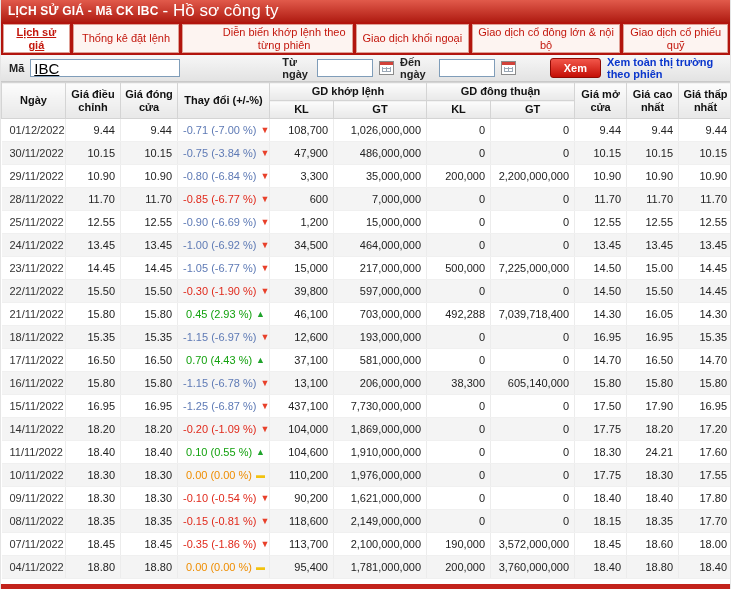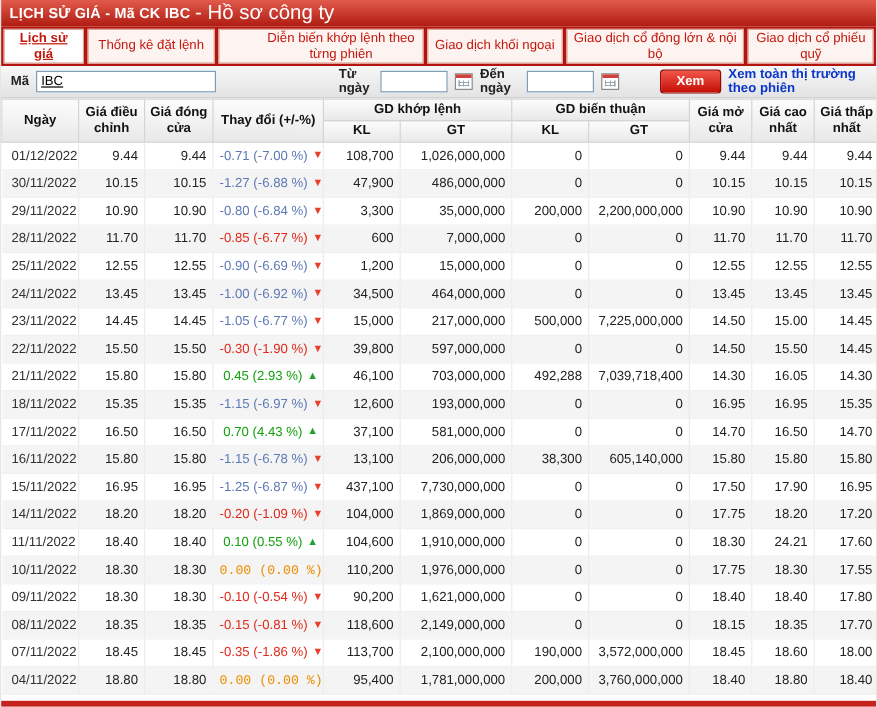--- a/index.html
+++ b/index.html
@@ -44,21 +44,21 @@
   
   .filterbar {
     flex: 0 0 27px;
     background: linear-gradient(#f7f7f7, #e3e3e3);
     border-bottom: 1px solid #c9c9c9;
     display: flex; align-items: center; padding: 0 8px; gap: 6px;
   }
   .filterbar label { font-weight: bold; color: #222; }
   .inp {
     height: 18px; border: 1px solid #7f9db9; background: #fff;
-    font-family: inherit; font-size: 11px; padding: 1px 3px; text-decoration: underline;
+    font-family: inherit; font-size: 15px; padding: 1px 3px; text-decoration: underline;
   }
   .symbol-inp { width: 150px; }
   .date-inp { width: 56px; }
   .gap-lg { margin-left: 96px; }
   .cal {
     width: 15px; height: 14px; border: 1px solid #8b8b8b;
     background: #fff; position: relative; cursor: pointer; flex: 0 0 15px;
   }
   .cal::before { content: ""; position: absolute; top: 0; left: 0; right: 0; height: 3px; background: #d2423a; }
   .cal::after {
@@ -88,21 +88,21 @@
   }
   tbody tr { background: #ffffff; }
   tbody tr.alt { background: #f4f4f4; }
   .c-date { text-align: right; padding-left: 8px; color: #333; }
   .c-num { text-align: right; }
   .c-chg { text-align: right; padding-right: 4px; }
   .chg { margin-right: 4px; }
   .floor { color: #5e7ab5; }
   .down  { color: #e02a1c; }
   .up    { color: #13a10e; }
-  .flat  { color: #ef8d01; font-family: Liberation Mono, monospace; }
+  .flat  { color: #ef8d01; }
   .arrow { font-size: 9px; vertical-align: 1px; }
   .arrow-floor, .arrow-down { color: #e8402a; }
   .arrow-up   { color: #1fa32b; }
   .arrow-flat { color: #f2c20e; }
 
   .bottombar { flex: 0 0 5px; background: #c3231c; margin-top: auto; }
   .table-wrap { flex: 1 1 auto; overflow: hidden; }
 </style>
 </head>
 <body>
@@ -163,21 +163,21 @@
           <col style="width:52px">
           <col style="width:54px">
       </colgroup>
       <thead>
         <tr>
           <th rowspan="2">Ngày</th>
           <th rowspan="2">Giá điều chỉnh</th>
           <th rowspan="2">Giá đóng cửa</th>
           <th rowspan="2">Thay đổi (+/-%)</th>
           <th colspan="2">GD khớp lệnh</th>
-          <th colspan="2">GD biến thuận</th>
+          <th colspan="2">GD đông thuận</th>
           <th rowspan="2">Giá mở cửa</th>
           <th rowspan="2">Giá cao nhất</th>
           <th rowspan="2">Giá thấp nhất</th>
         </tr>
         <tr>
           <th>KL</th>
           <th>GT</th>
           <th>KL</th>
           <th>GT</th>
         </tr>
@@ -193,21 +193,21 @@
             <td class="c-num">0</td>
             <td class="c-num">0</td>
             <td class="c-num">9.44</td>
             <td class="c-num">9.44</td>
             <td class="c-num">9.44</td>
           </tr>
           <tr class="alt">
             <td class="c-date">30/11/2022</td>
             <td class="c-num">10.15</td>
             <td class="c-num">10.15</td>
-            <td class="c-chg"><span class="chg floor">-1.27 (-6.88 %)</span><span class="arrow arrow-floor">▼</span></td>
+            <td class="c-chg"><span class="chg floor">-0.75 (-3.84 %)</span><span class="arrow arrow-floor">▼</span></td>
             <td class="c-num">47,900</td>
             <td class="c-num">486,000,000</td>
             <td class="c-num">0</td>
             <td class="c-num">0</td>
             <td class="c-num">10.15</td>
             <td class="c-num">10.15</td>
             <td class="c-num">10.15</td>
           </tr>
           <tr>
             <td class="c-date">29/11/2022</td>

